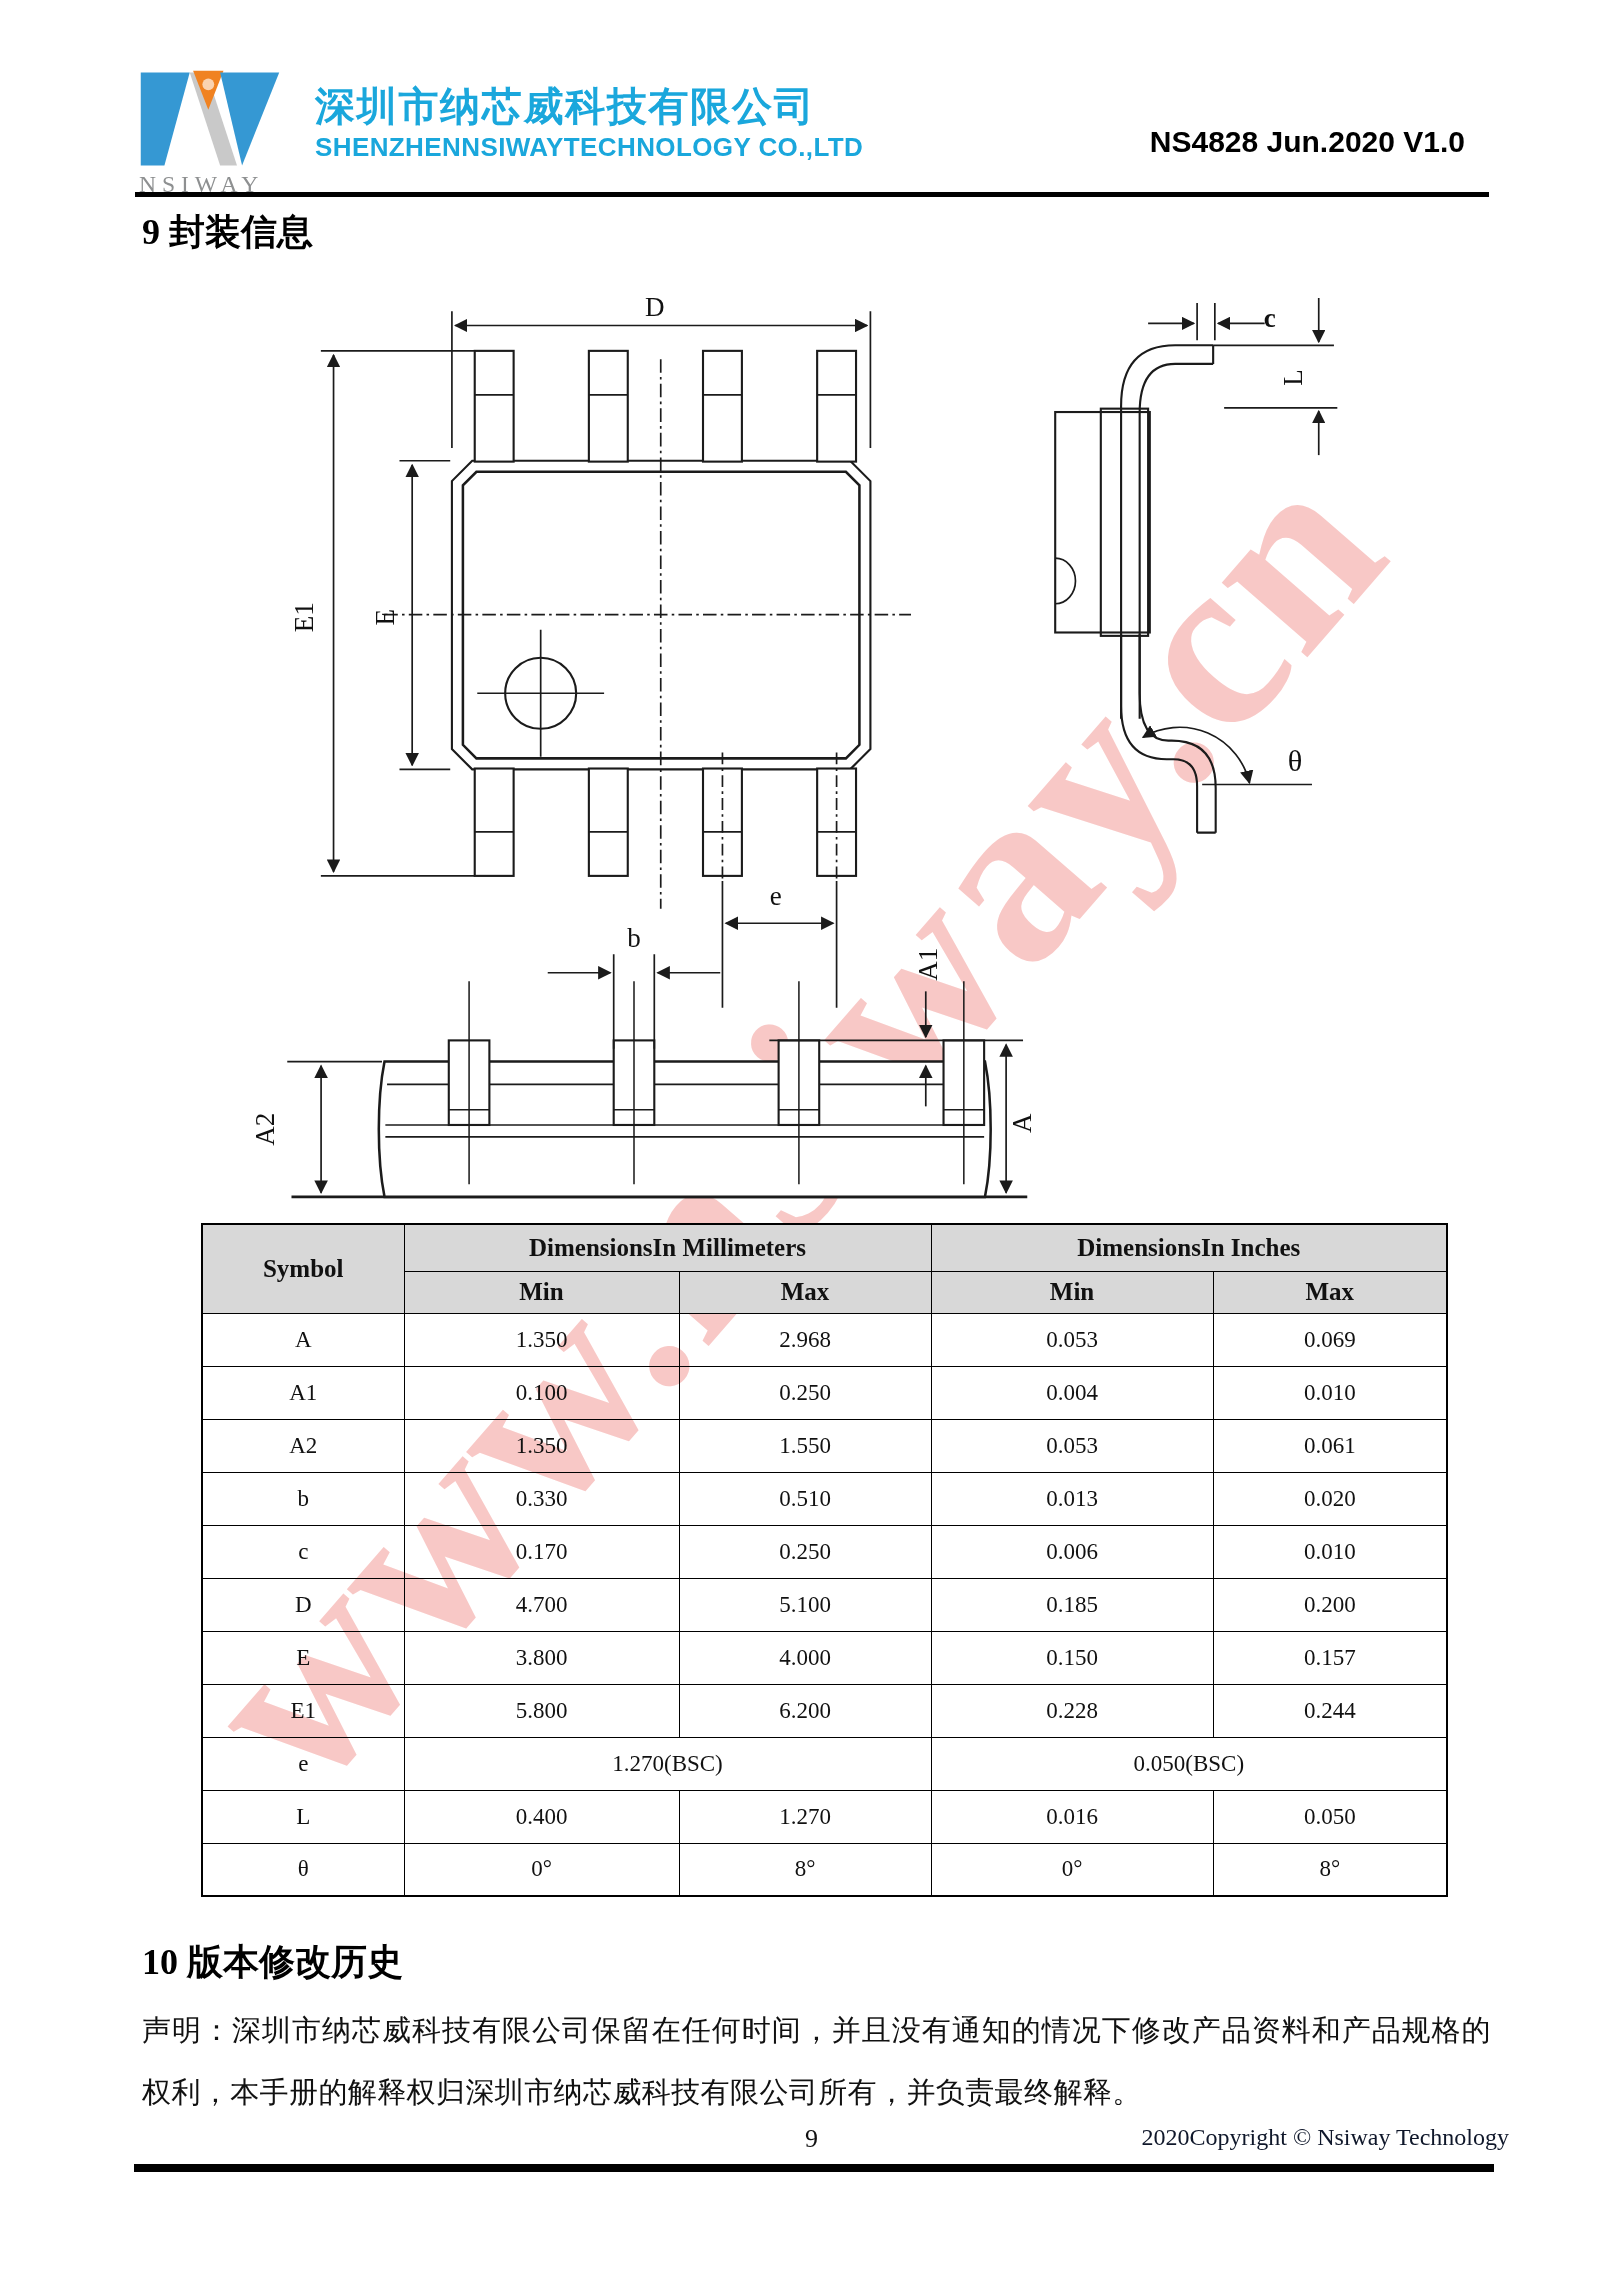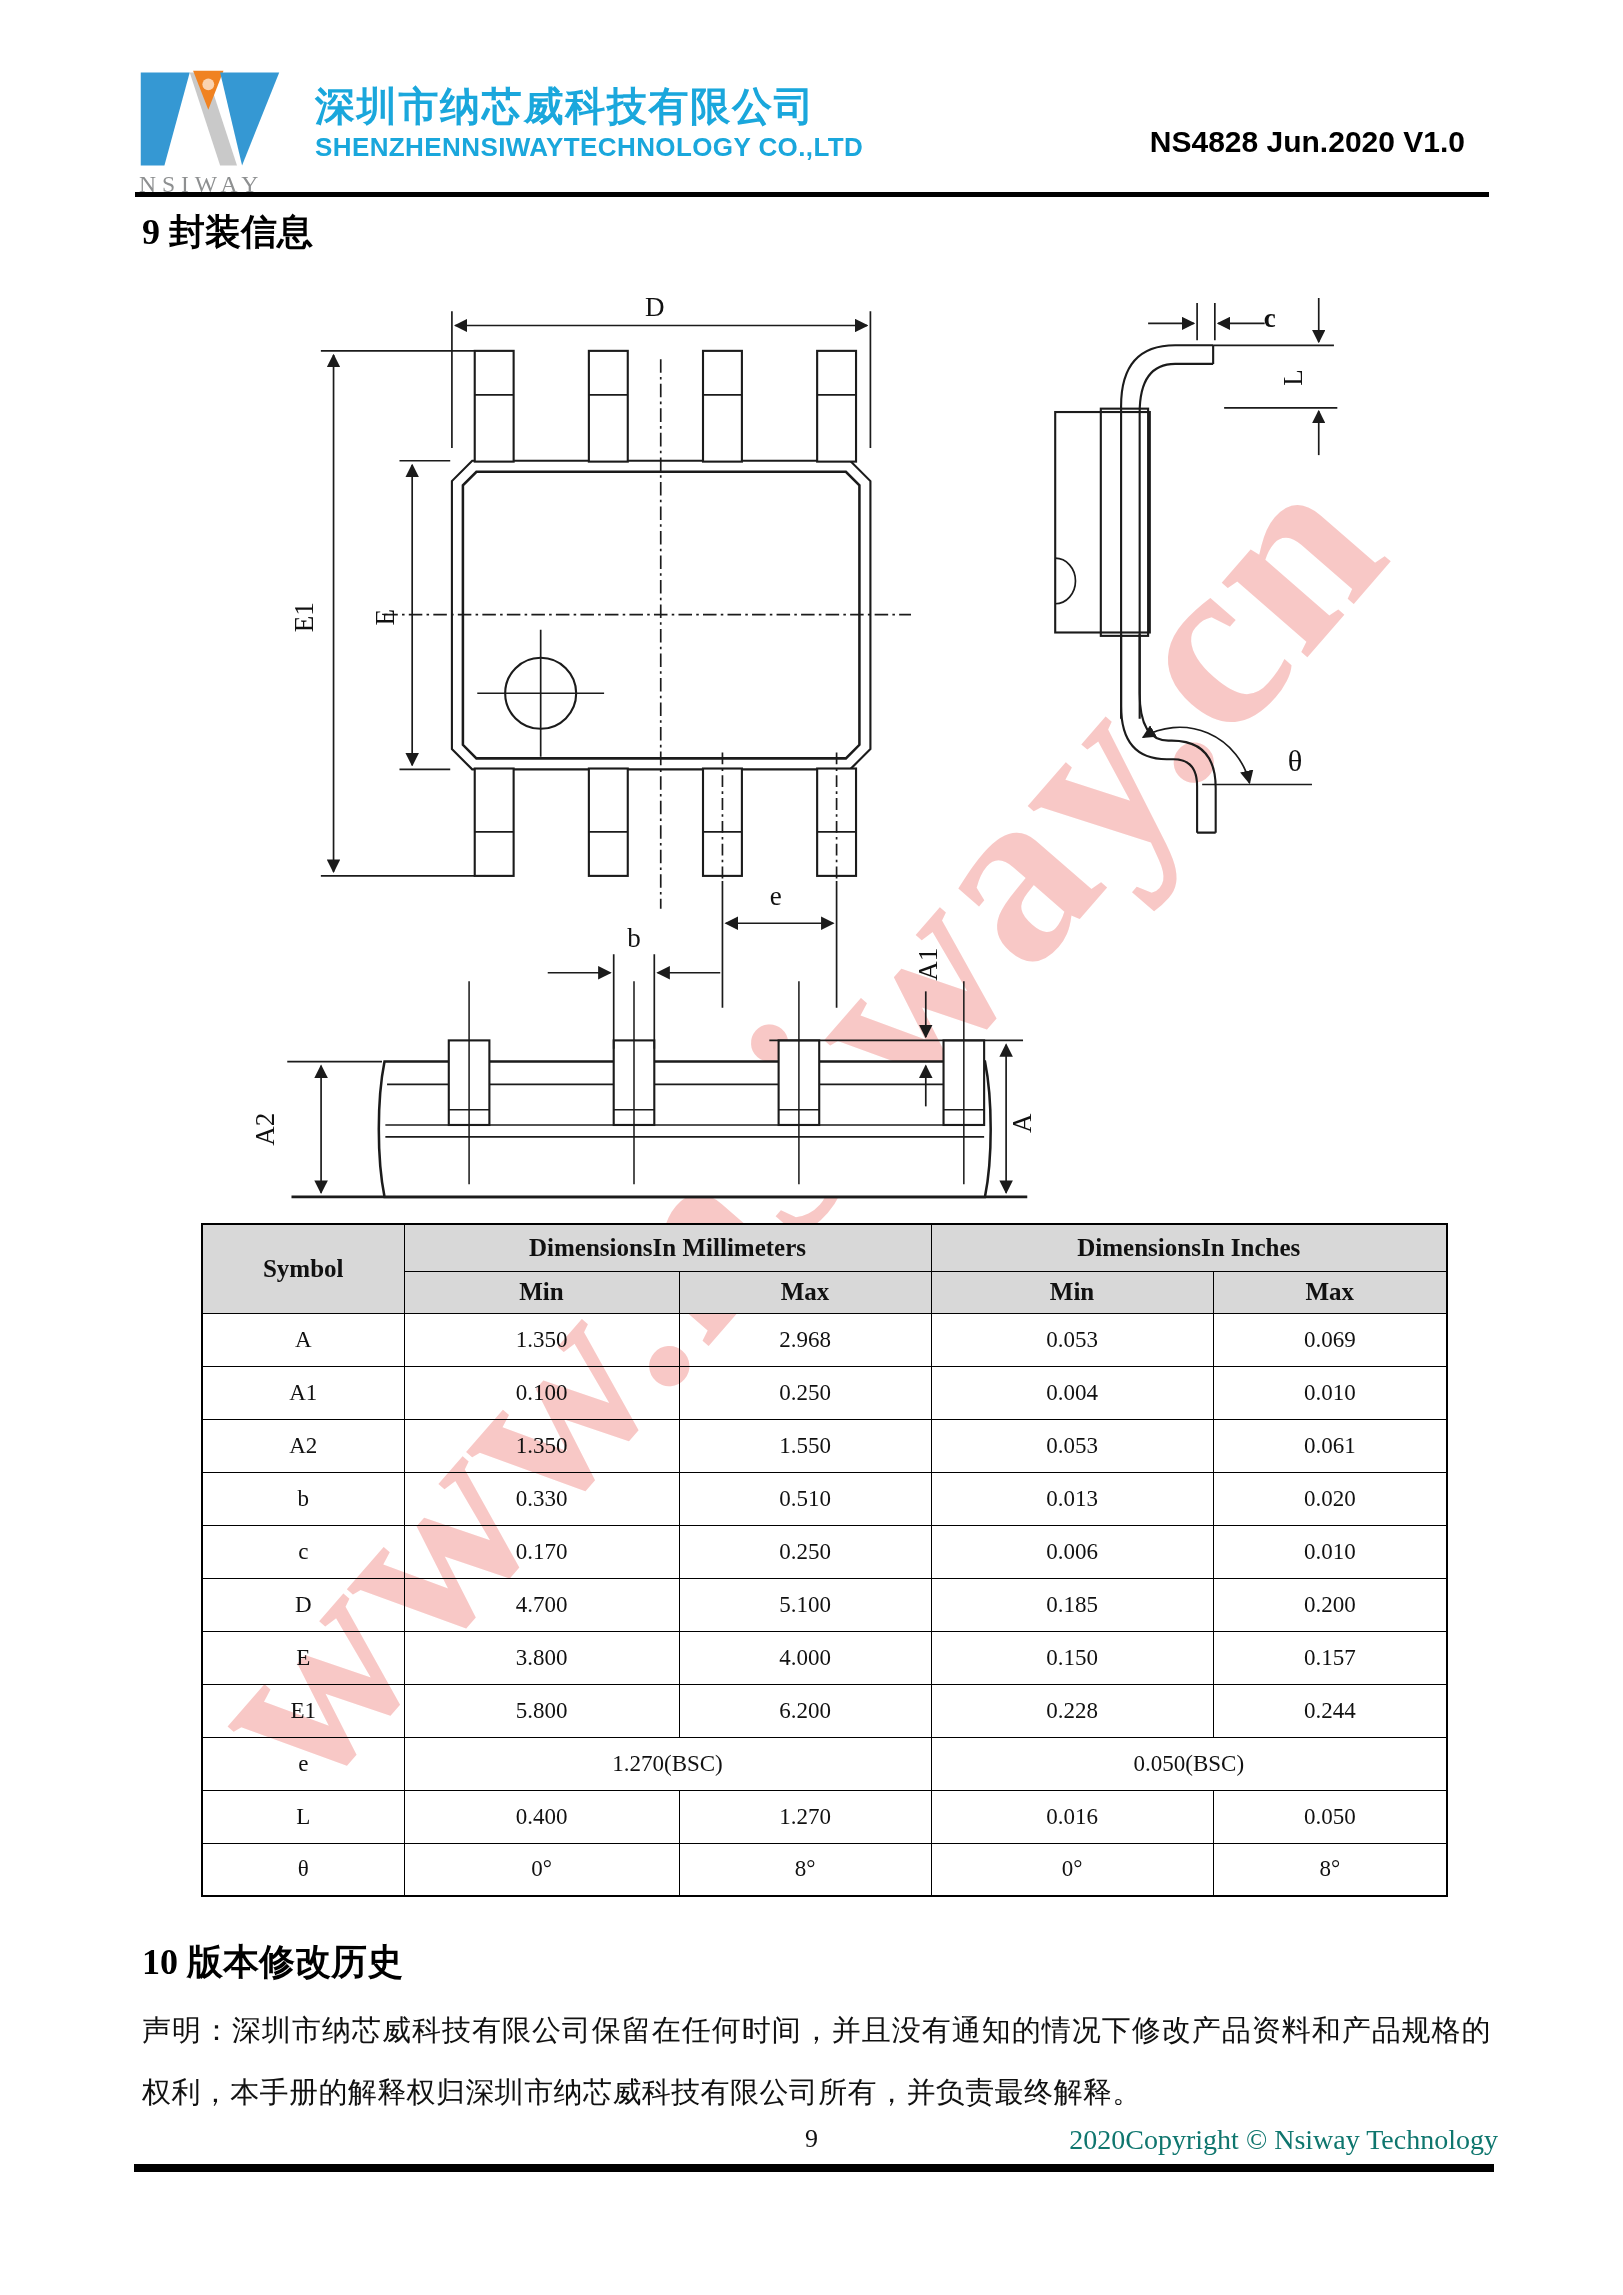--- a/index.html
+++ b/index.html
@@ -24,21 +24,21 @@
   .dim-table{position:absolute;left:201px;top:1223px;width:1245px;
     border-collapse:collapse;table-layout:fixed;border:2.5px solid #000;}
   .dim-table th,.dim-table td{border:1.7px solid #000;text-align:center;vertical-align:middle;
     font-family:"Liberation Serif",serif;font-size:23px;padding:0;}
   .dim-table thead th{background:#d8d8d8;font-weight:bold;font-size:25px;}
   .dim-table thead tr:nth-child(1){height:47px;padding-left:8px;}
   .dim-table thead tr:nth-child(2){height:42px;}
   .dim-table tbody tr{height:53px;}
   
   .page-num{left:0;top:2124px;width:1623px;text-align:center;font-size:26px;}
-  .copyright{right:125px;top:2124px;font-size:28px;color:#0f766e;}
+  .copyright{right:114px;top:2124px;font-size:24px;color:#0f172a;}
   
   .disclaimer{left:142px;top:1999px;width:1349px;font-size:29px;line-height:62px;
     text-align:justify;letter-spacing:0.4px;}
   svg text{font-family:"Liberation Serif",serif;font-size:32px;fill:#111;}
   .z1{z-index:1;}
 </style>
 </head>
 <body>
 
 <div class="page">

